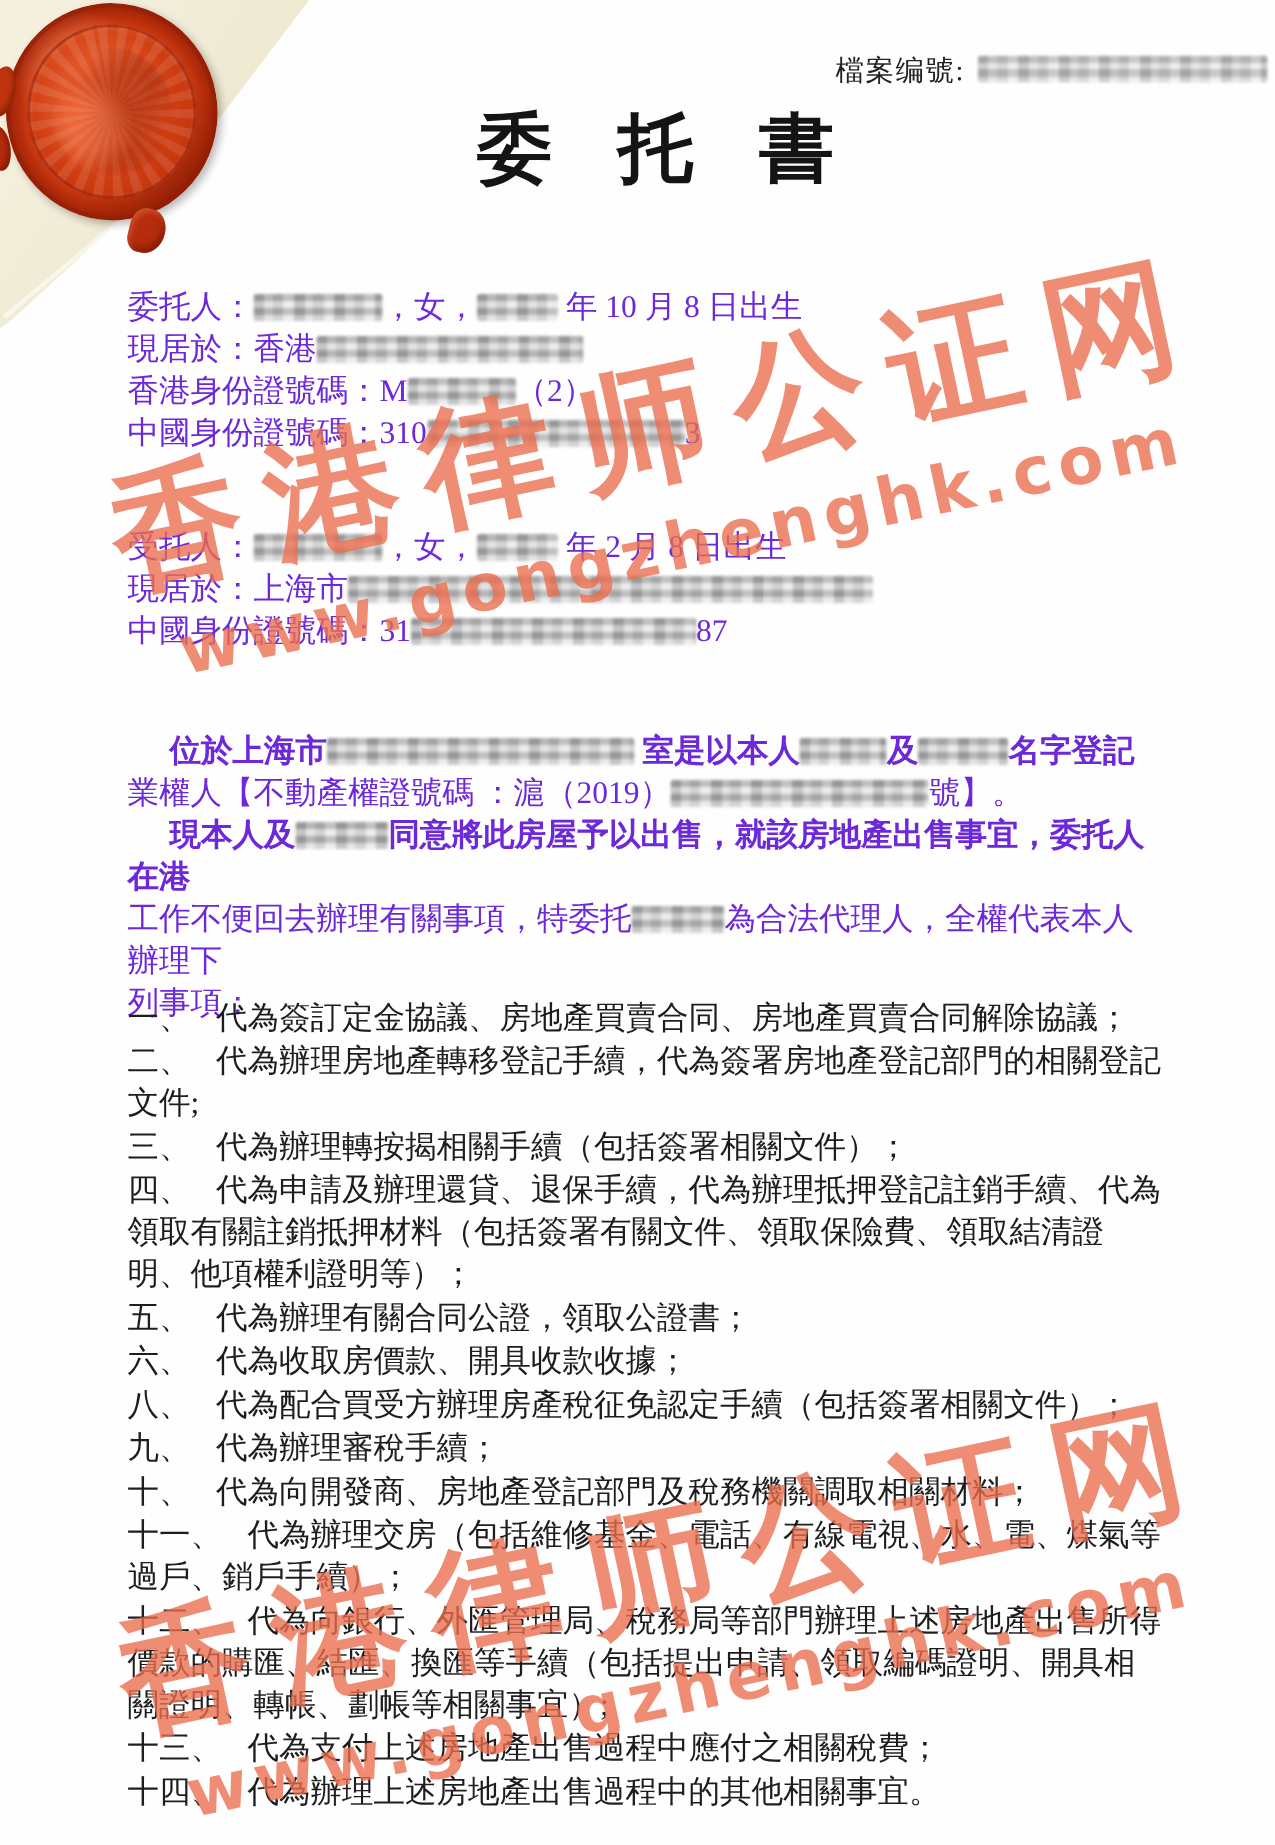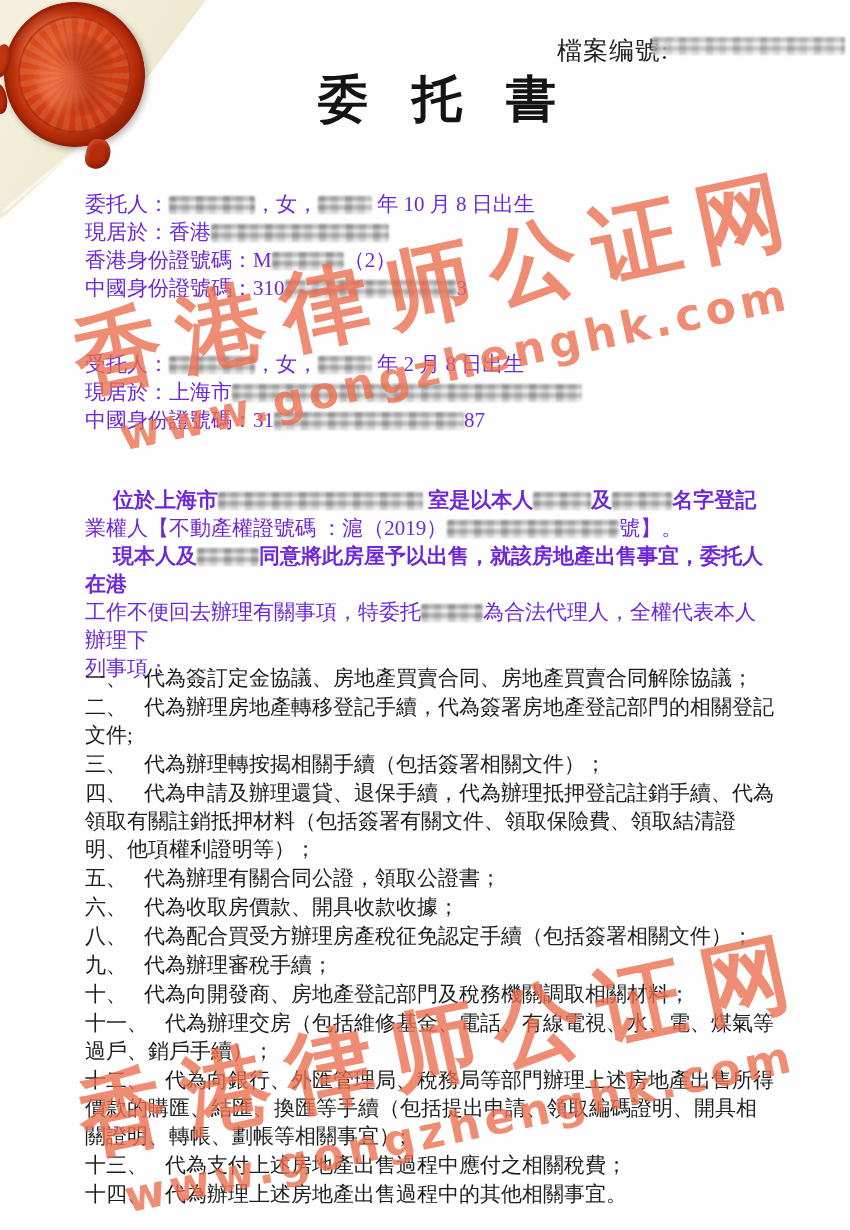--- a/index.html
+++ b/index.html
@@ -35,21 +35,21 @@
     filter:blur(1px);}
   .seal-drip{position:absolute;left:86px;top:139px;width:24px;height:30px;background:#b62c0c;
     border-radius:46% 54% 60% 40%;transform:rotate(14deg);
     box-shadow:inset 2px 2px 4px rgba(255,140,100,.4), inset -2px -3px 5px rgba(90,10,0,.5);}
   .wax-left-1{position:absolute;left:-7px;top:44px;width:17px;height:34px;background:#c0350e;
     border-radius:50%;transform:rotate(12deg);box-shadow:inset -2px -2px 4px rgba(90,10,0,.5);}
   .wax-left-2{position:absolute;left:-8px;top:84px;width:15px;height:30px;background:#b62c0c;
     border-radius:50%;transform:rotate(-8deg);box-shadow:inset -2px -2px 4px rgba(90,10,0,.5);}
 
   
-  .file-no{position:absolute;left:557px;top:34px;font-size:25px;color:#222;letter-spacing:1px;}
+  .file-no{position:absolute;left:557px;top:34px;font-size:19px;color:#222;letter-spacing:1px;}
   .file-no-redact{position:absolute;left:652px;top:37px;height:17px;border-radius:2px;opacity:.85;}
   .doc-title{position:absolute;left:318px;top:70px;font-size:50px;font-weight:bold;color:#141414;
     letter-spacing:44px;white-space:nowrap;line-height:58px;}
 
   
   .section{position:absolute;left:85px;width:690px;font-size:21px;line-height:28px;color:#6d28d9;}
   .tline{white-space:normal;}
   .tline.ind{text-indent:28px;font-weight:bold;}
   .auth-list{position:absolute;left:85px;width:690px;font-size:21px;line-height:28px;color:#1d1d1d;}
   .auth-item{margin:0 0 1px 0;}

